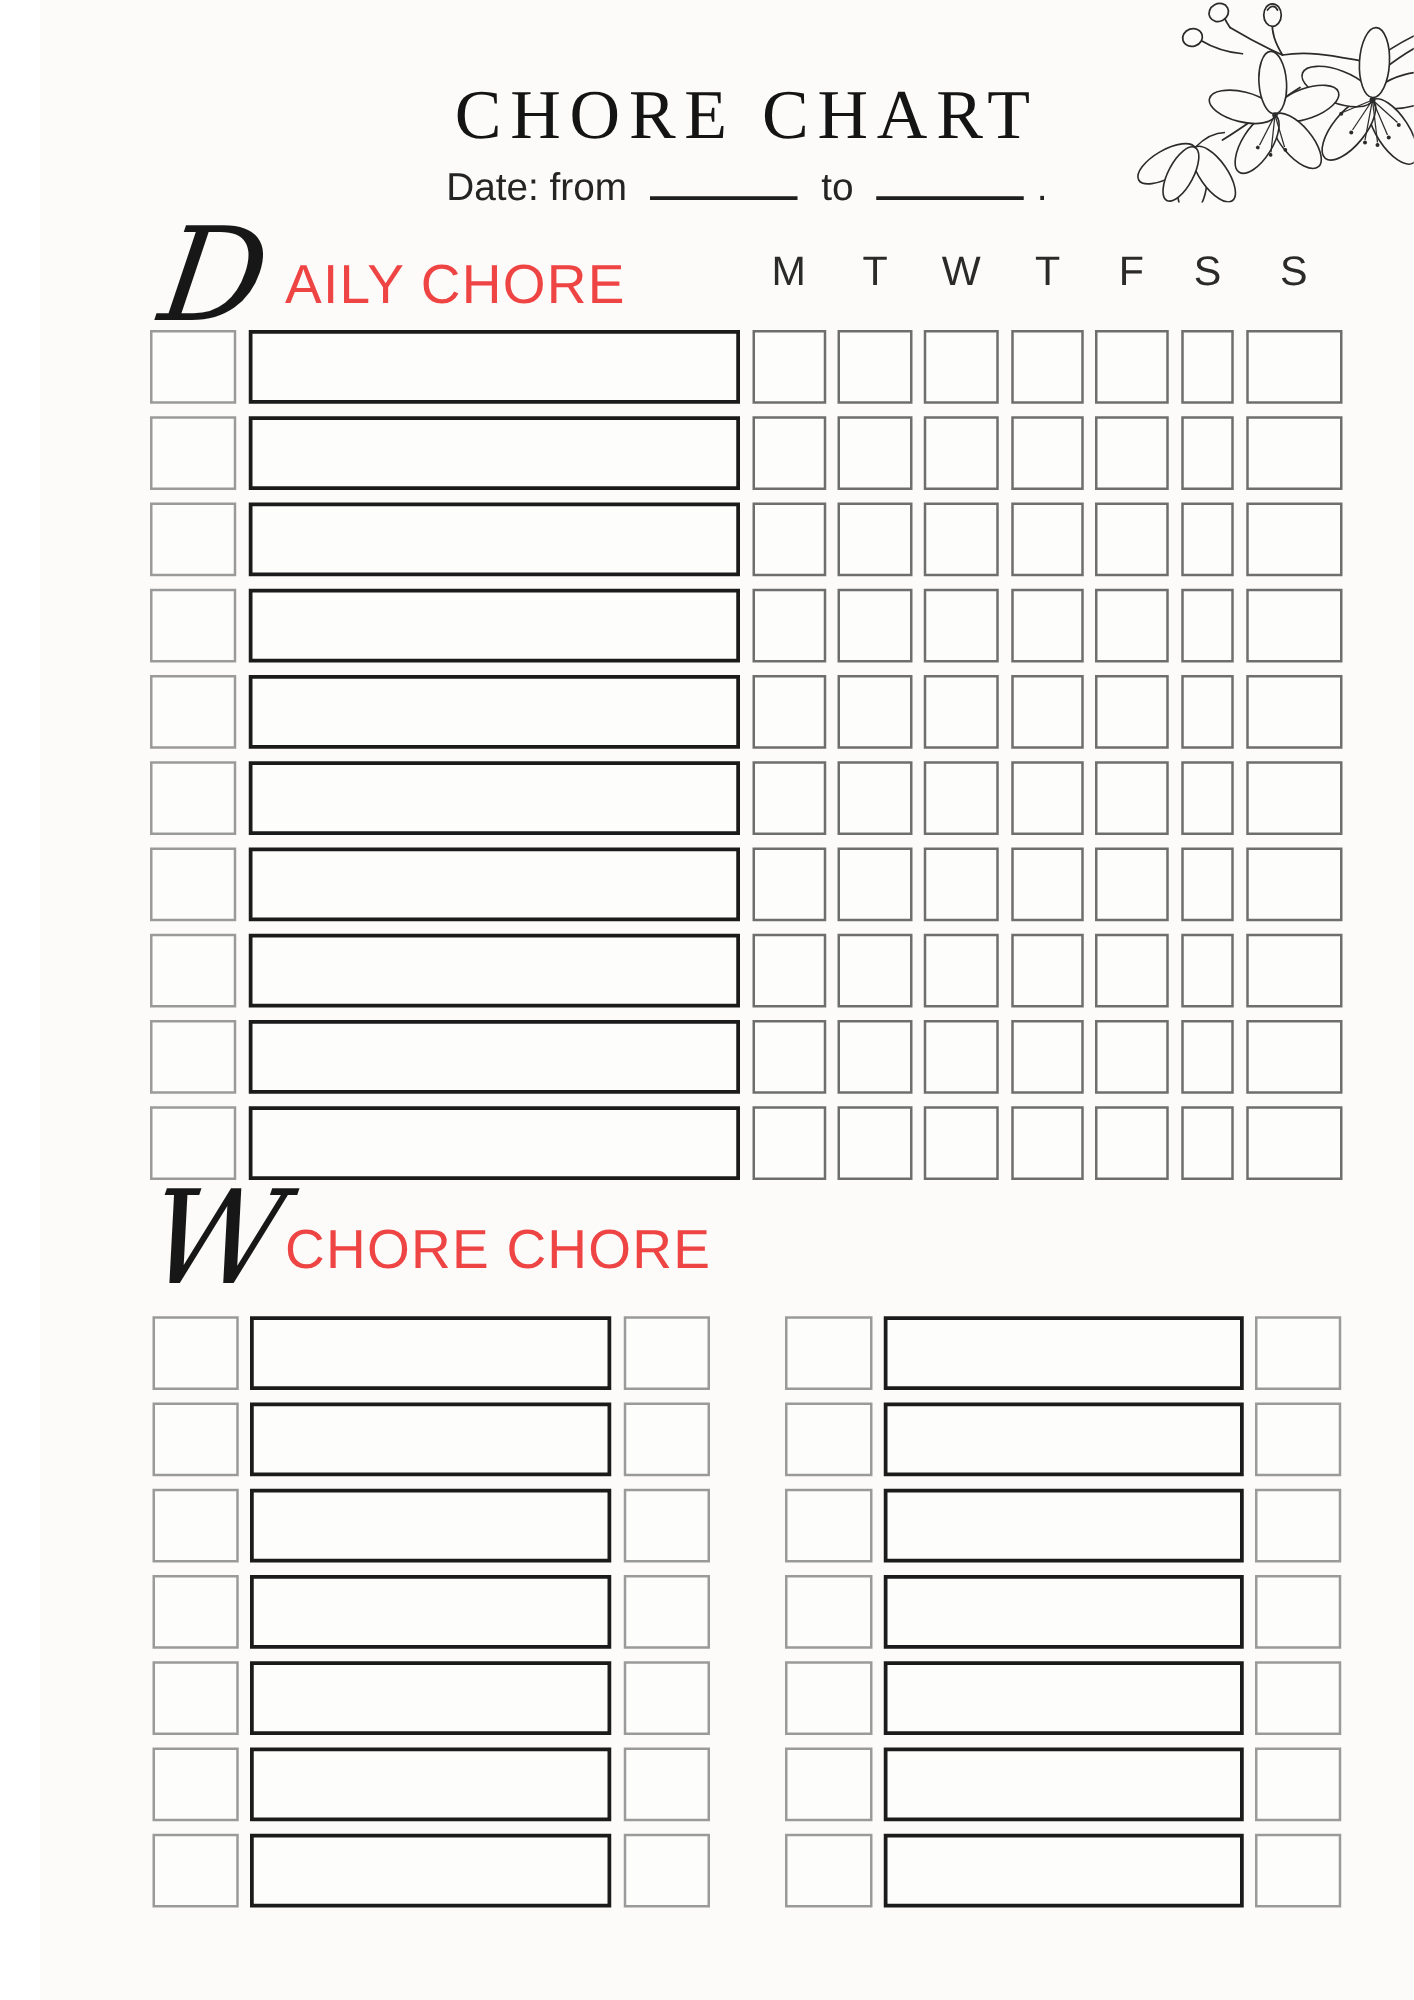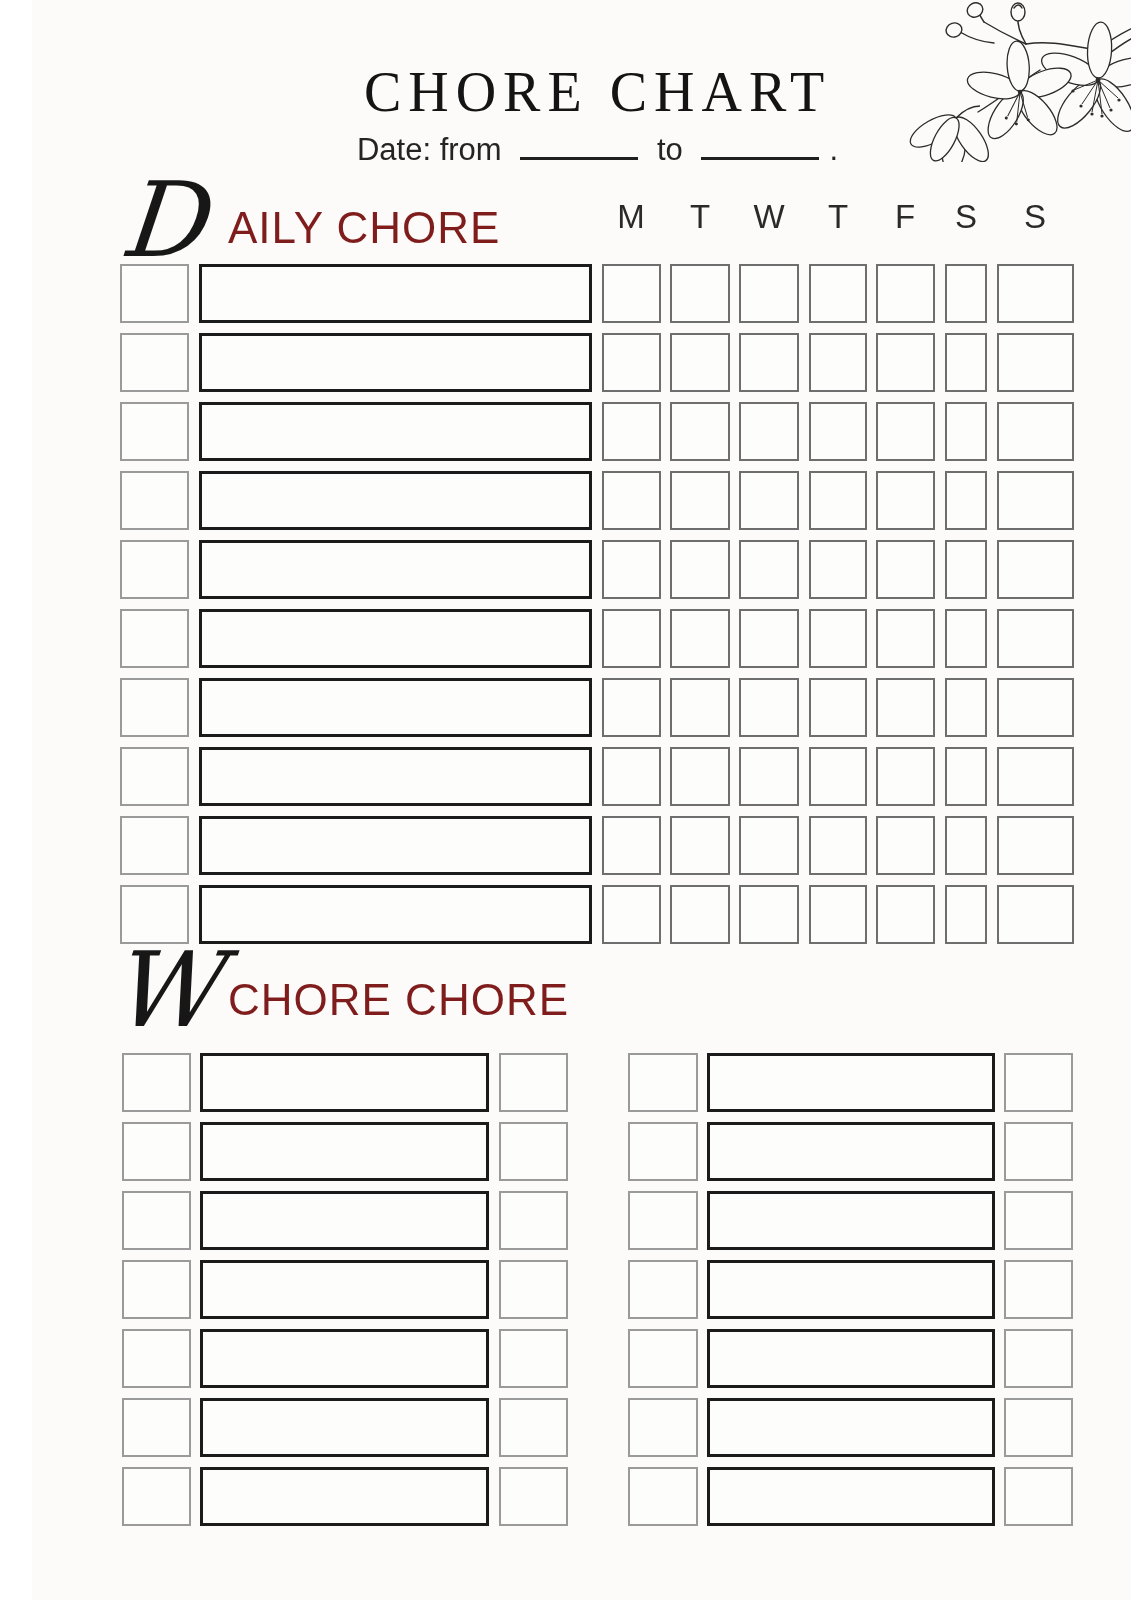--- a/index.html
+++ b/index.html
@@ -32,21 +32,21 @@
   .script-initial{
     position:absolute;
     font-family:"DejaVu Serif", serif;
     font-style:italic;font-weight:500;
     color:#171717;line-height:1;
     transform:skewX(-8deg);
   }
   .daily-initial{left:98px;top:168px;font-size:104px;}
   .weekly-initial{left:88px;top:938px;font-size:104px;}
   .heading-rest{
-    position:absolute;font-size:44px;letter-spacing:1px;color:#7f1d1d;text-align:center;
+    position:absolute;font-size:44px;letter-spacing:1px;color:#ef4444;text-align:center;
   }
   .daily-rest{left:196px;top:203px;}
   .weekly-rest{left:196px;top:975px;}
   .day-letter{
     position:absolute;top:198px;width:56px;
     text-align:center;font-size:33px;color:#2a2a2a;
   }
   .grid-row{position:absolute;left:0;width:1131px;height:59px;}
   .box{position:absolute;top:0;height:59px;box-sizing:border-box;background:#fdfdfc;}
   .box.cb  {border:2px solid #9a9a9a;}

